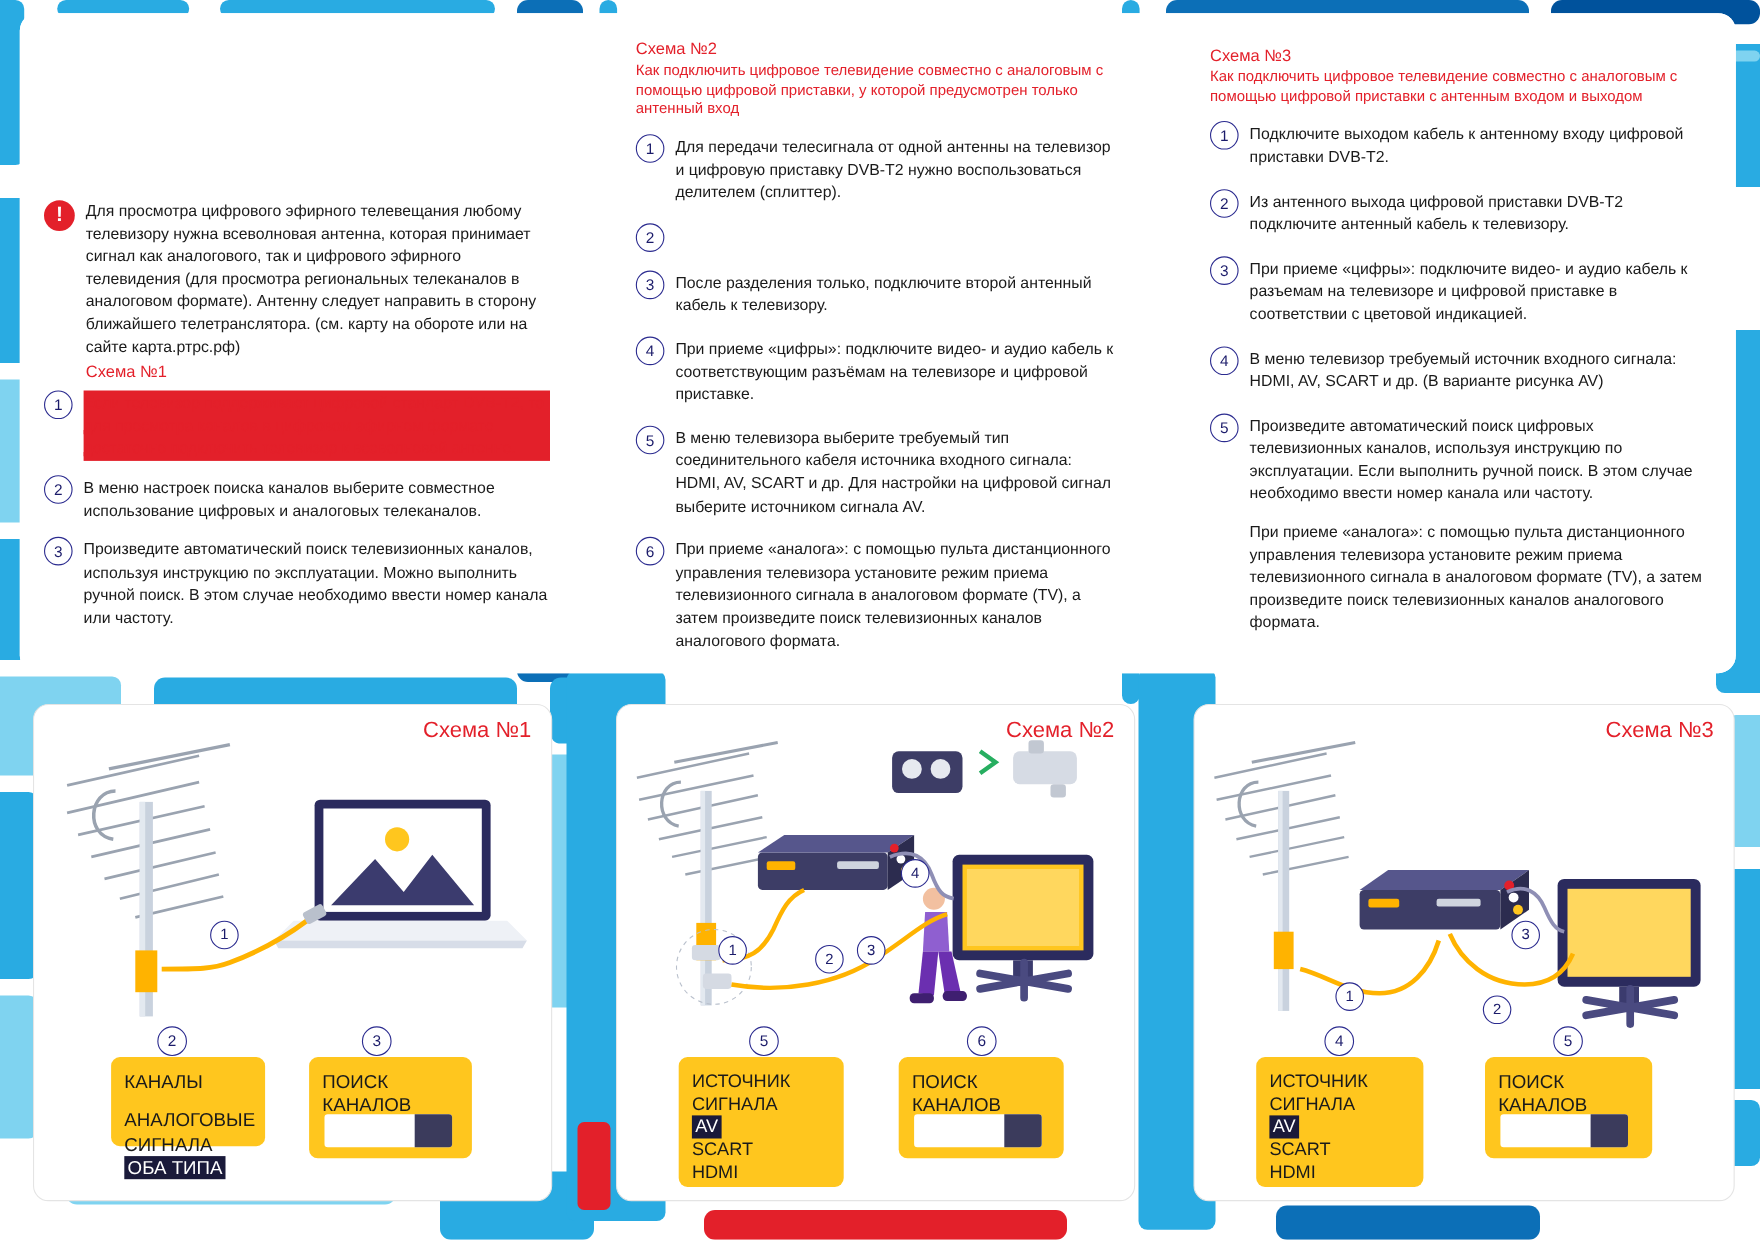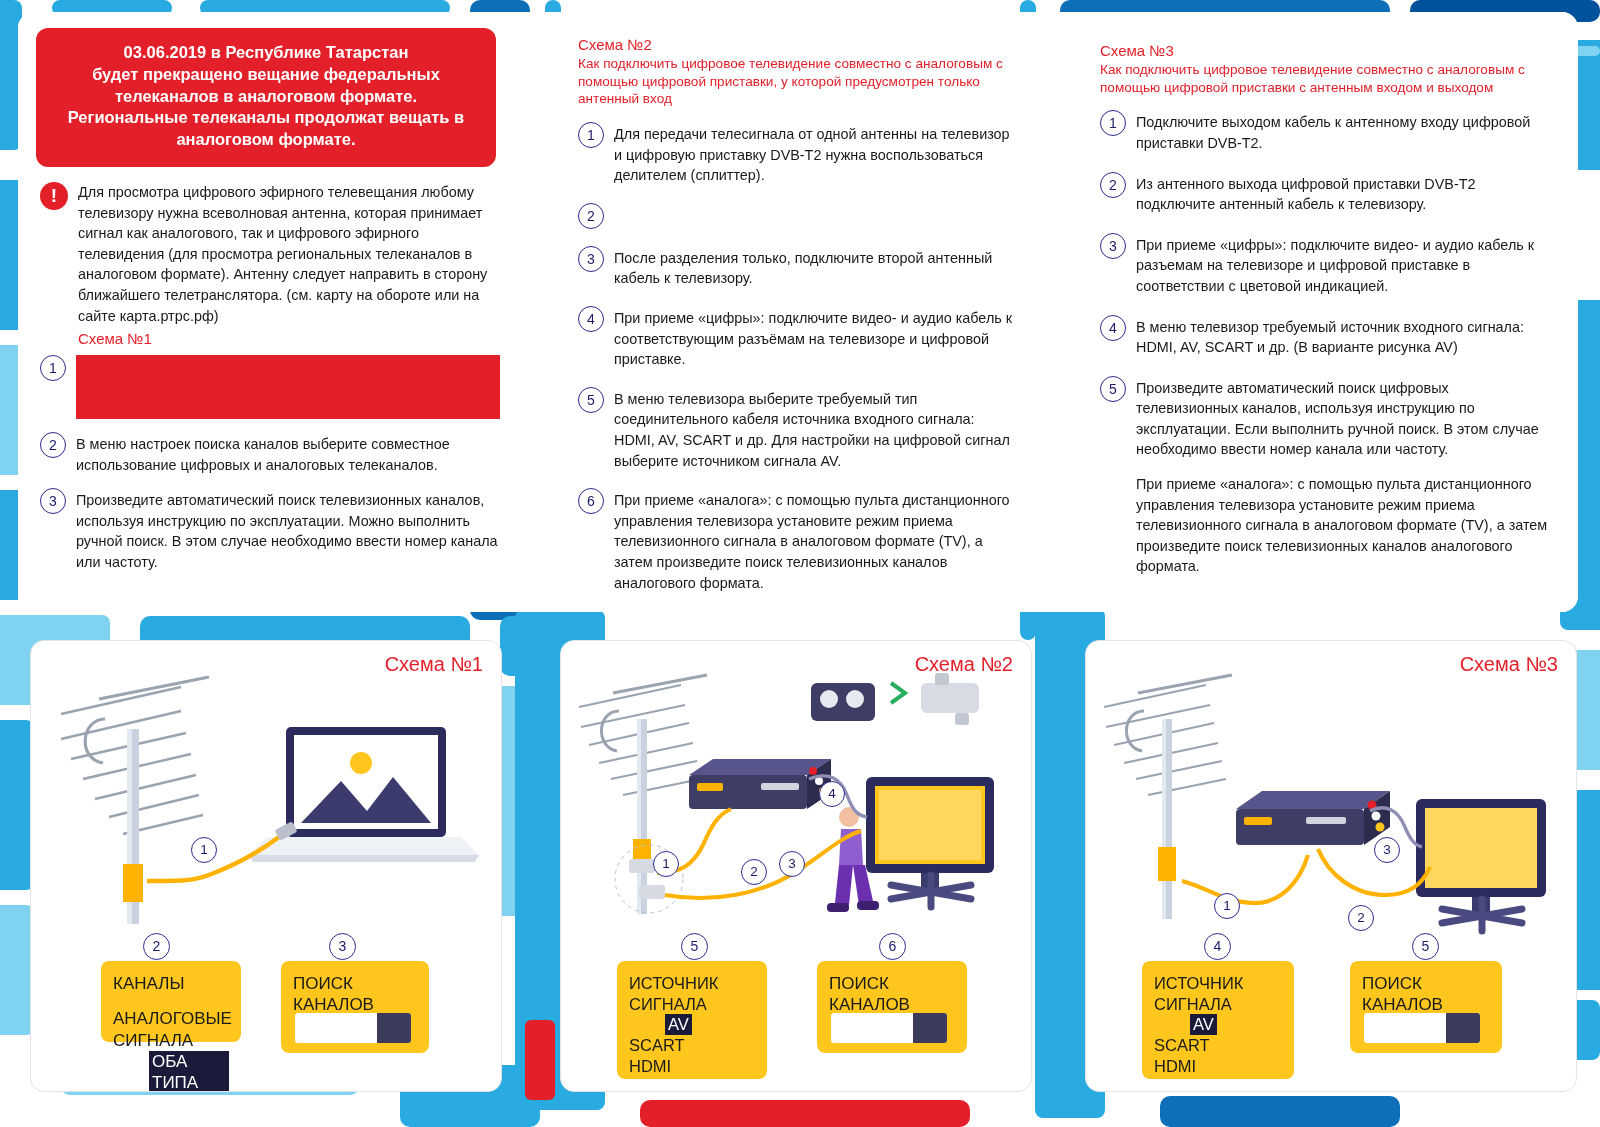--- a/index.html
+++ b/index.html
@@ -146,21 +146,20 @@
     padding: 12px 12px;
     font-size: 17px;
     line-height: 1.25;
     color: #1a1a1a;
   }
   .yellow-box .hl {
     background: #1a1a3a;
     color: #ffffff;
     padding: 0 3px;
     display: inline-block;
-    margin-left: 36px;
   }
   .cb-num {
     position: absolute;
     width: 27px;
     height: 27px;
     border-radius: 50%;
     border: 1.6px solid #2b2b8f;
     background: #fff;
     color: #1b1b6a;
     font-size: 14px;
@@ -236,27 +235,20 @@
     <div class="bg red" style="left:640px;top:1100px;width:330px;height:27px;"></div>
     <div class="bg cyan" style="left:1560px;top:300px;width:40px;height:330px;border-radius:8px 0 0 8px;"></div>
     <div class="bg lcyan" style="left:1570px;top:650px;width:30px;height:120px;border-radius:8px 0 0 8px;"></div>
     <div class="bg cyan" style="left:1550px;top:790px;width:50px;height:200px;border-radius:8px 0 0 8px;"></div>
     <div class="bg cyan" style="left:1490px;top:1000px;width:110px;height:60px;border-radius:8px;"></div>
   </div>
 
   <div class="panel" style="left:18px;top:12px;width:1560px;height:600px;"></div>
   <div class="bg" style="left:18px;top:12px;width:1560px;height:600px;background:#ffffff;border-radius:16px;"></div>
 
-  <div class="alert-box">
-    <div>03.06.2019 в Республике Татарстан</div>
-    <div>будет прекращено вещание федеральных</div>
-    <div>телеканалов в аналоговом формате.</div>
-    <div>Региональные телеканалы продолжат вещать в</div>
-    <div>аналоговом формате.</div>
-  </div>
 
   <div class="col" style="left:40px;top:182px;width:460px;">
     <div class="excl-wrap">
       <div class="excl">!</div>
       <div class="para" style="margin-bottom:4px;">Для просмотра цифрового эфирного телевещания любому телевизору нужна всеволновая антенна, которая принимает сигнал как аналогового, так и цифрового эфирного телевидения (для просмотра региональных телеканалов в аналоговом формате). Антенну следует направить в сторону ближайшего телетранслятора. (см. карту на обороте или на сайте карта.ртрс.рф)</div>
     </div>
     <div class="scheme-label" style="margin-left:38px;">Схема №1</div>
     <div style="margin-top:8px;">
       <div class="step">
         <div class="num">1</div>
@@ -272,21 +264,21 @@
       </div>
     </div>
   </div>
 
   <div class="col" style="left:578px;top:36px;width:440px;">
     <div class="scheme-label">Схема №2</div>
     <div class="scheme-sub">Как подключить цифровое телевидение совместно с аналоговым с помощью цифровой приставки, у которой предусмотрен только антенный вход</div>
     <div style="margin-top:14px;">
       <div class="step" style="margin-bottom:17px;">
         <div class="num">1</div>
-        <div class="step-text">Для передачи телесигнала от одной антенны на телевизор и цифровую приставку DVB-T2 нужна воспользоваться делителем (сплиттер).</div>
+        <div class="step-text">Для передачи телесигнала от одной антенны на телевизор и цифровую приставку DVB-T2 нужно воспользоваться делителем (сплиттер).</div>
       </div>
       <div class="step" style="margin-bottom:17px;">
         <div class="num">2</div>
       </div>
       <div class="step" style="margin-bottom:17px;">
         <div class="num">3</div>
         <div class="step-text">После разделения только, подключите второй антенный кабель к телевизору.</div>
       </div>
       <div class="step" style="margin-bottom:17px;">
         <div class="num">4</div>

